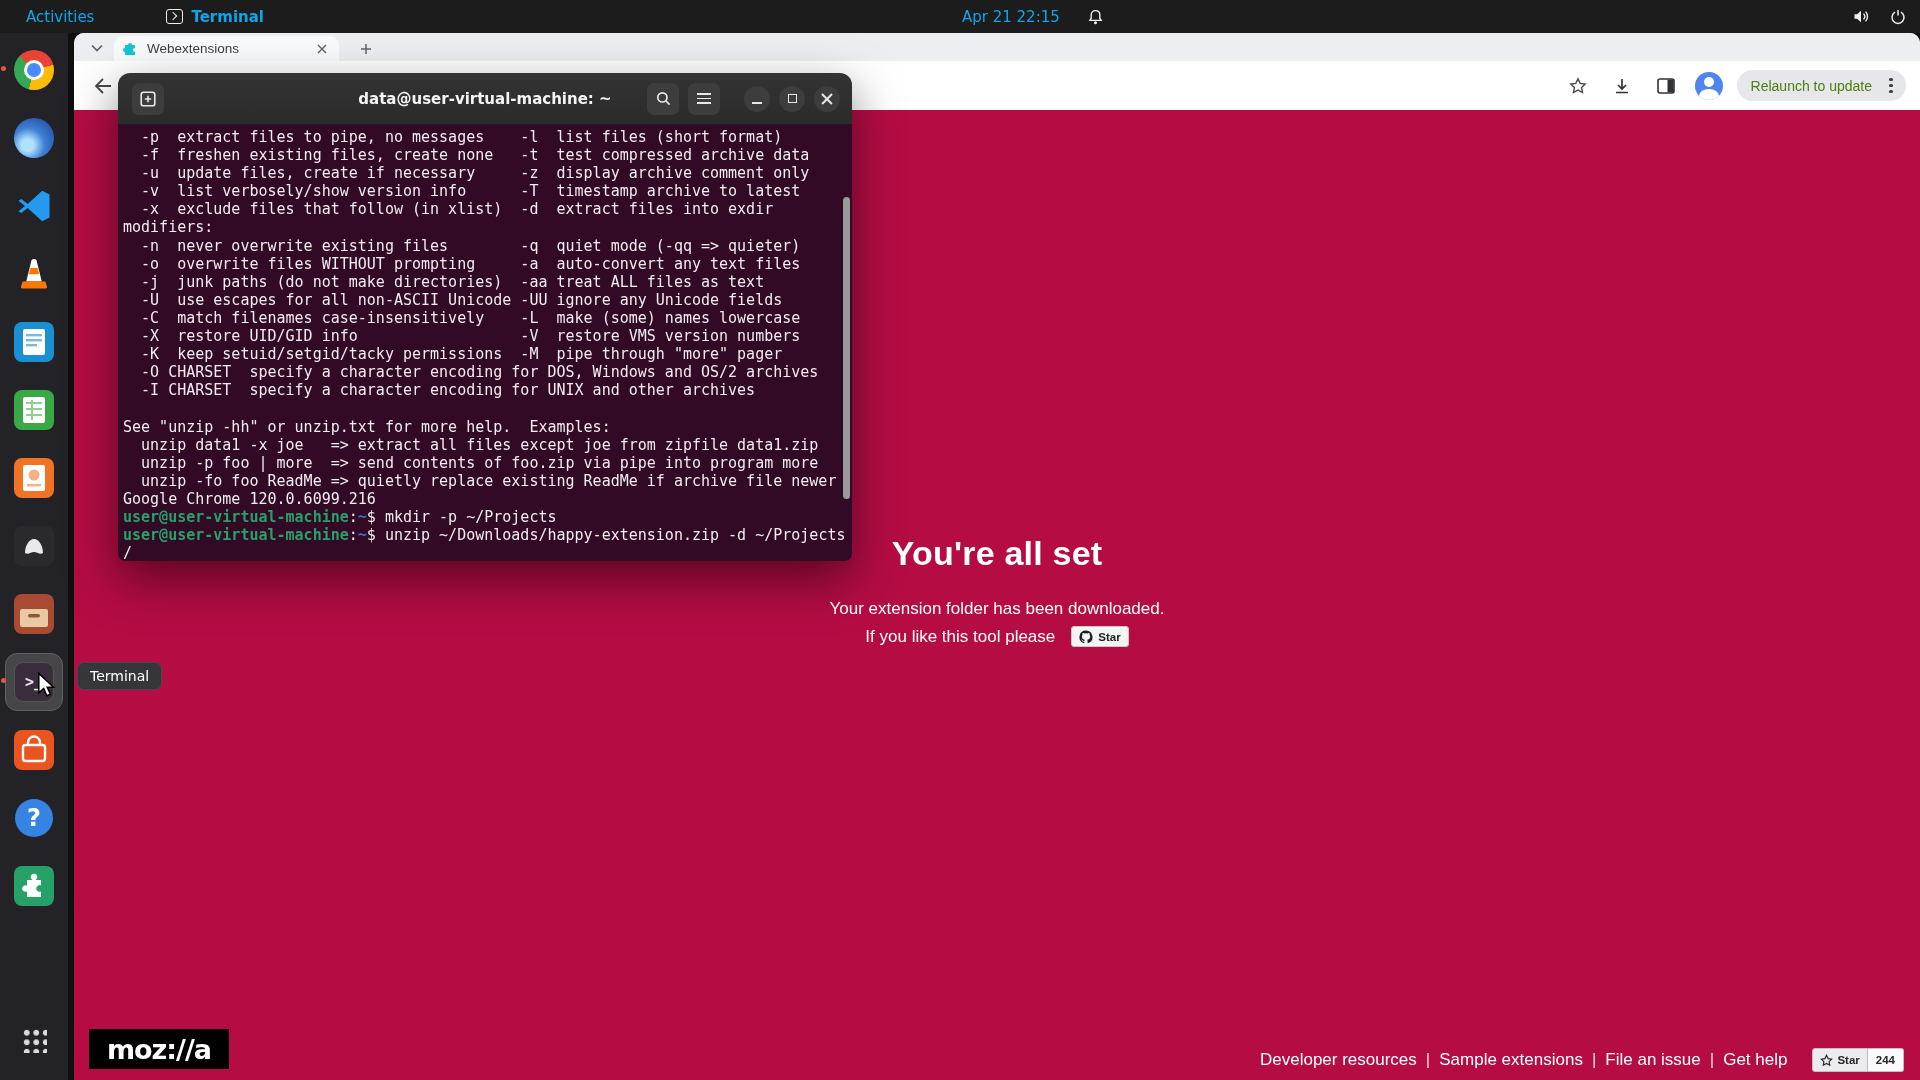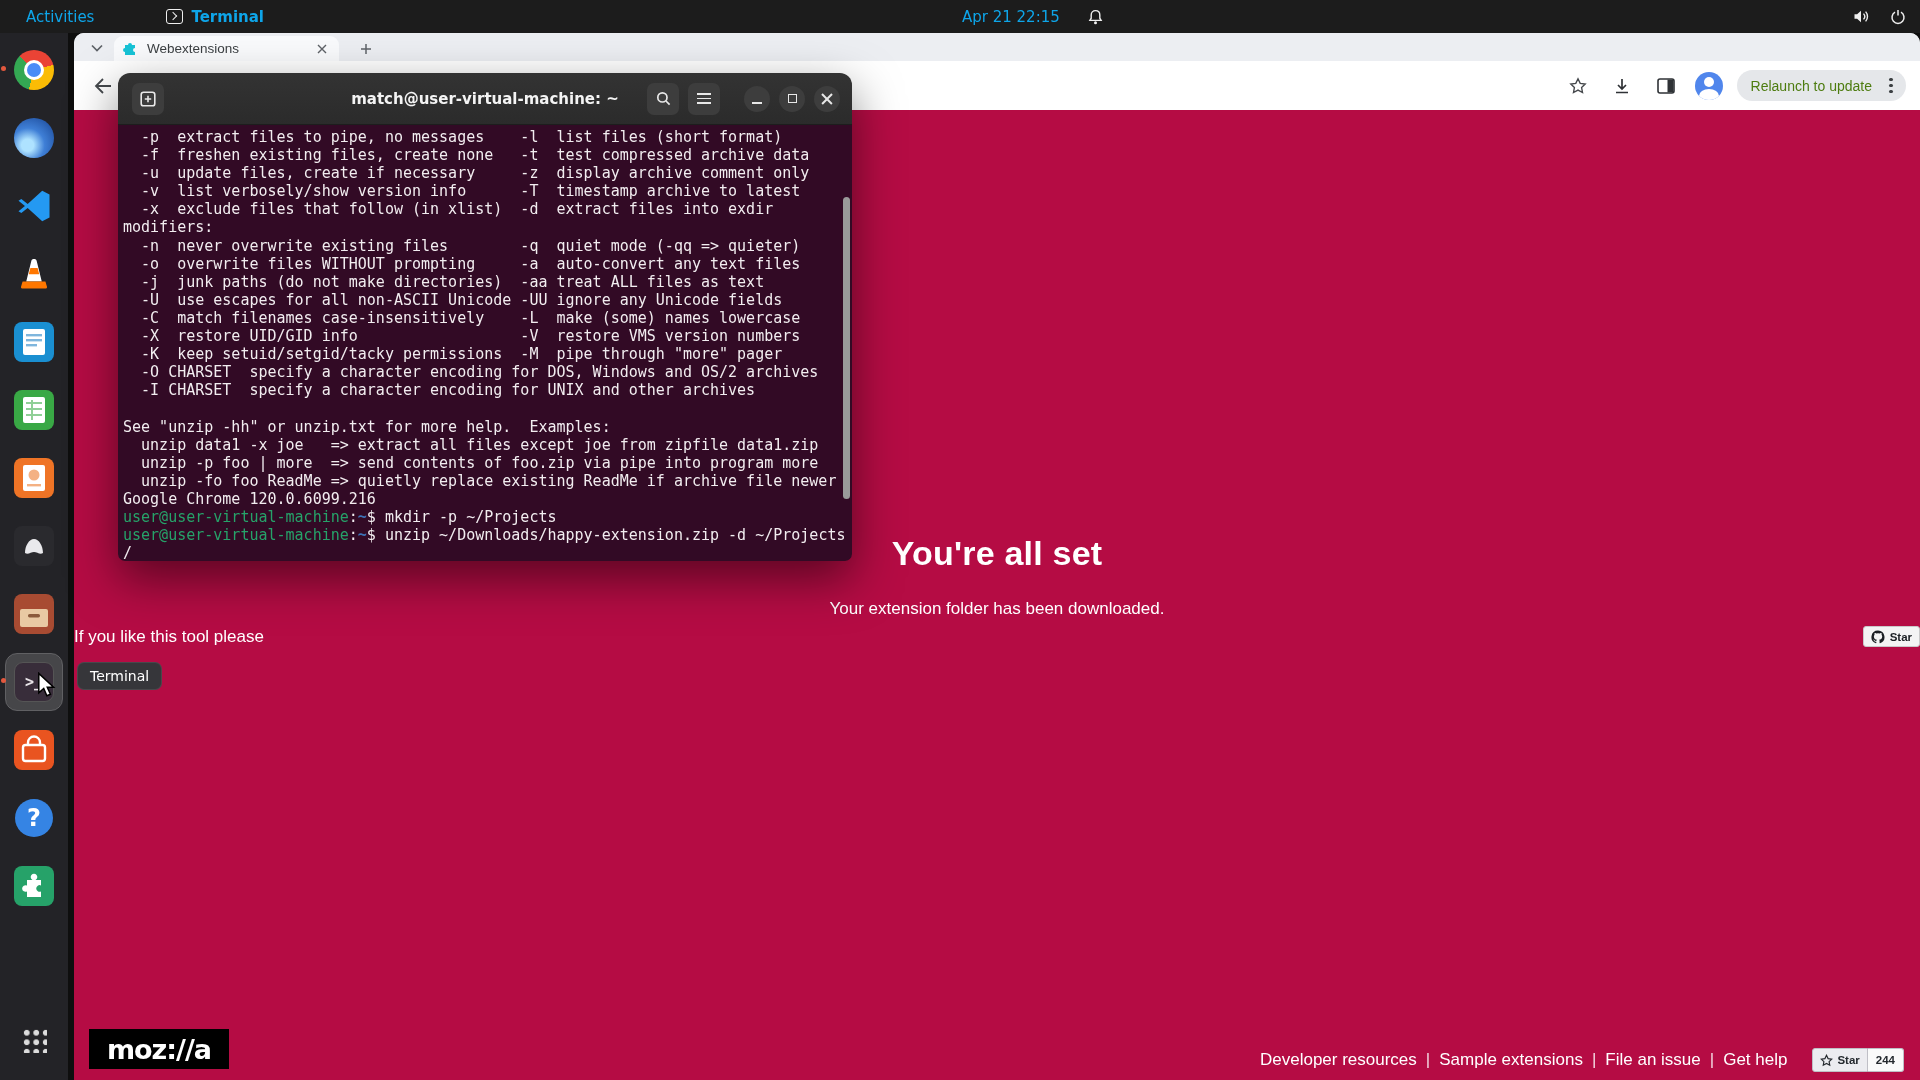--- a/index.html
+++ b/index.html
@@ -90,21 +90,21 @@
       justify-content:center; gap:2.6px; }
   .kebab i { width:3.4px; height:3.4px; border-radius:50%; background:#3c4043; }
 
   
   #page { position:absolute; left:0; top:77px; width:1846px; height:970px; background:#b50c44; }
   #hero { position:absolute; left:0; top:424px; width:100%; text-align:center; color:#fff;
           font-family:"Liberation Sans", sans-serif; }
   #hero h1 { font-size:34px; font-weight:bold; letter-spacing:.2px; }
   #hero .sub1 { margin-top:26px; font-size:17px; }
   #hero .sub2 { margin-top:7px; font-size:17px; display:flex; align-items:center;
-      justify-content:space-between; gap:16px; }
+      justify-content:center; gap:16px; }
   .gh-star-btn { display:inline-flex; align-items:center; gap:5px; height:21px;
       background:#f4f4f4; border:1px solid #c9c9c9; border-radius:3px; padding:0 7px;
       color:#1b1f23; font-size:11.5px; font-weight:bold; }
   #moz-logo { position:absolute; left:15px; top:919px; width:140px; height:40px;
       background:#000; color:#fff; display:flex; align-items:center; justify-content:center;
       font-size:27px; font-weight:bold; letter-spacing:-1px;
       font-family:"DejaVu Sans", sans-serif; }
   #page-footer { position:absolute; right:16px; bottom:8px; display:flex; align-items:center;
       gap:16px; color:#fff; font-family:"Liberation Sans", sans-serif; font-size:17px; }
   #footer-links { display:flex; align-items:center; }
@@ -139,21 +139,21 @@
   .glyph-close { position:relative; width:12px; height:12px; }
   .glyph-close::before,.glyph-close::after { content:""; position:absolute; left:-1px; top:5px;
       width:14px; height:1.8px; background:#e8e8e8; }
   .glyph-close::before { transform:rotate(45deg); } .glyph-close::after { transform:rotate(-45deg); }
   .burger { display:flex; flex-direction:column; gap:3px; }
   .burger i { width:14px; height:1.8px; background:#e8e8e8; }
   #term-body { position:relative; height:436px; background:#320a25; padding:3px 10px 0 5px;
       font-family:"DejaVu Sans Mono", monospace; font-size:15px; line-height:18.1px;
       color:#f2edf0; }
   .tline { white-space:pre; min-height:18.1px; }
-  .tgreen { color:#26a269; font-weight:normal; }
+  .tgreen { color:#26a269; font-weight:bold; }
   .tblue  { color:#3d73b8; font-weight:bold; }
   #term-scroll { position:absolute; right:2px; top:124px; width:7px; height:302px;
       border-radius:4px; background:#9a9a9a; }
 
   
   #cursor { position:absolute; left:36px; top:672px; z-index:50; }
 </style>
 </head>
 <body>
 
@@ -390,21 +390,21 @@
   </div>
 
   <div id="terminal">
     <div id="term-header">
       <div class="th-btn" id="th-newtab">
         <svg width="16" height="16" viewBox="0 0 16 16">
             <rect x="1.2" y="1.2" width="13.6" height="13.6" rx="2.4" fill="none" stroke="#e8e8e8" stroke-width="1.6"></rect>
             <path d="M8 4.8v6.4M4.8 8h6.4" stroke="#e8e8e8" stroke-width="1.6"></path>
           </svg>
       </div>
-      <div id="term-title">match@user-virtual-machine: ~</div>
+      <div id="term-title">data@user-virtual-machine: ~</div>
       <div id="th-right">
         <div class="th-btn">
           <svg width="15" height="15" viewBox="0 0 15 15">
               <circle cx="6.4" cy="6.4" r="4.6" fill="none" stroke="#e8e8e8" stroke-width="1.7"></circle>
               <path d="M10 10l3.6 3.6" stroke="#e8e8e8" stroke-width="1.7"></path>
             </svg>
         </div>
         <div class="th-btn">
           <span class="burger">
               <i></i>

